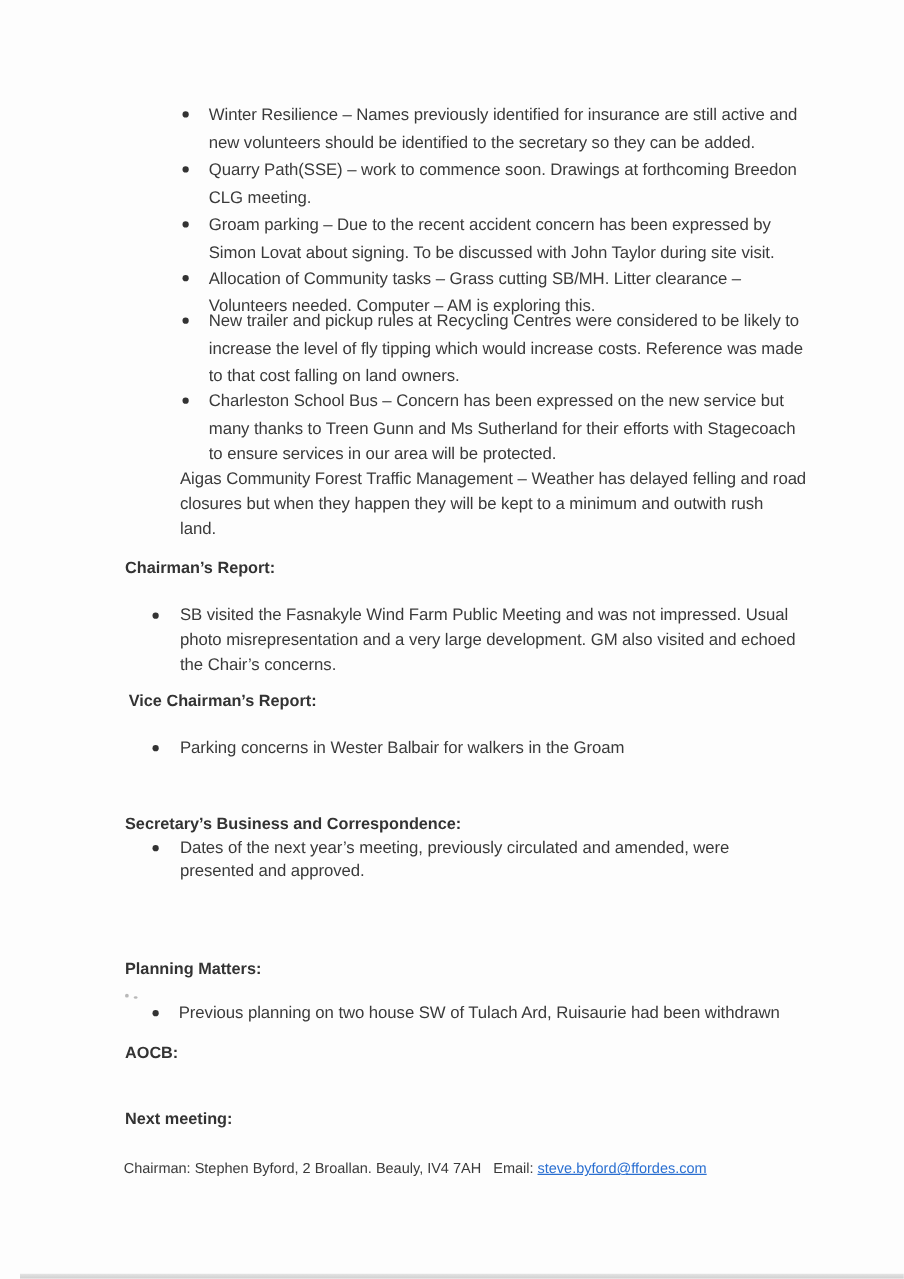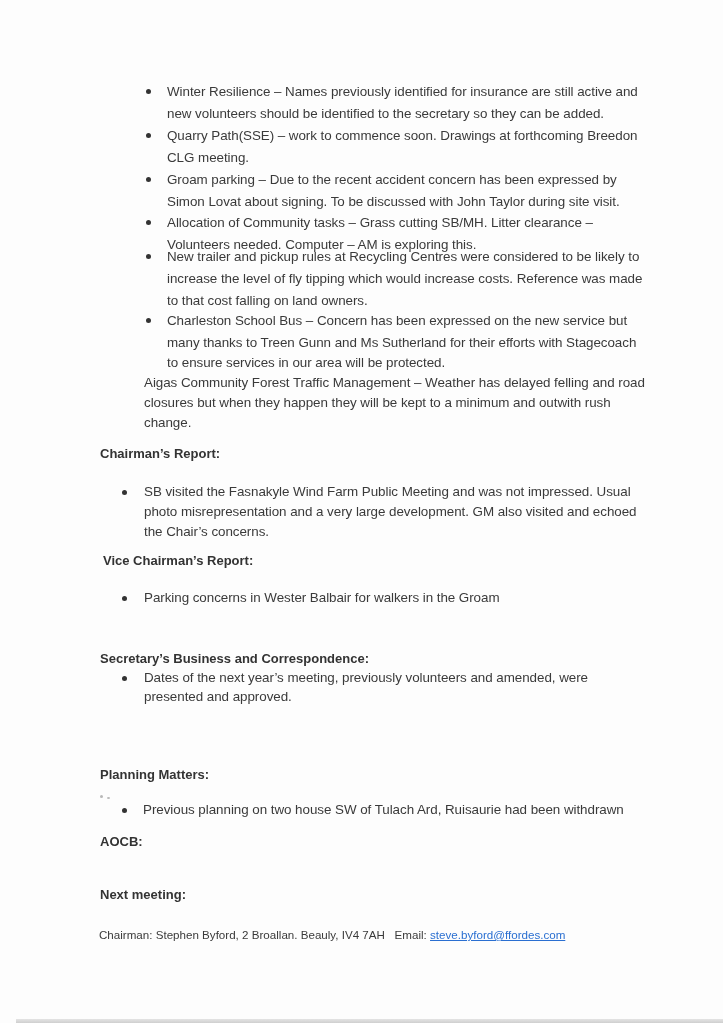--- a/index.html
+++ b/index.html
@@ -48,41 +48,41 @@
 
     <span class="bullet" style="left:130px;top:318px"></span>
     <div class="abs body-text" style="left:151px;top:310px">Charleston School Bus – Concern has been expressed on the new service but</div>
     <div class="abs body-text" style="left:151px;top:332px">many thanks to Treen Gunn and Ms Sutherland for their efforts with Stagecoach</div>
     <div class="abs body-text" style="left:151px;top:352px">to ensure services in our area will be protected.</div>
   </div>
 
   <div>
     <div class="abs body-text" style="left:128px;top:372px">Aigas Community Forest Traffic Management – Weather has delayed felling and road</div>
     <div class="abs body-text" style="left:128px;top:392px">closures but when they happen they will be kept to a minimum and outwith rush</div>
-    <div class="abs body-text" style="left:128px;top:412px">change.</div>
+    <div class="abs body-text" style="left:128px;top:412px">land.</div>
   </div>
 
   <div>
     <div class="abs heading" style="left:84px;top:446px">Chairman’s Report:</div>
     <span class="bullet" style="left:106px;top:490px"></span>
     <div class="abs body-text" style="left:128px;top:481px">SB visited the Fasnakyle Wind Farm Public Meeting and was not impressed. Usual</div>
     <div class="abs body-text" style="left:128px;top:501px">photo misrepresentation and a very large development. GM also visited and echoed</div>
     <div class="abs body-text" style="left:128px;top:521px">the Chair’s concerns.</div>
   </div>
 
   <div>
     <div class="abs heading" style="left:87px;top:553px">Vice Chairman’s Report:</div>
     <span class="bullet" style="left:106px;top:596px"></span>
     <div class="abs body-text" style="left:128px;top:587px">Parking concerns in Wester Balbair for walkers in the Groam</div>
   </div>
 
   <div>
     <div class="abs heading" style="left:84px;top:651px">Secretary’s Business and Correspondence:</div>
     <span class="bullet" style="left:106px;top:676px"></span>
-    <div class="abs body-text" style="left:128px;top:667px">Dates of the next year’s meeting, previously volunteers and amended, were</div>
+    <div class="abs body-text" style="left:128px;top:667px">Dates of the next year’s meeting, previously circulated and amended, were</div>
     <div class="abs body-text" style="left:128px;top:686px">presented and approved.</div>
   </div>
 
 
   <div>
     <div class="abs heading" style="left:84px;top:767px">Planning Matters:</div>
     <div class="specks">
       <span class="speck" style="left:0;top:0;width:3px;height:3px"></span>
       <span class="speck" style="left:7px;top:2px;width:3px;height:2px"></span>
     </div>

